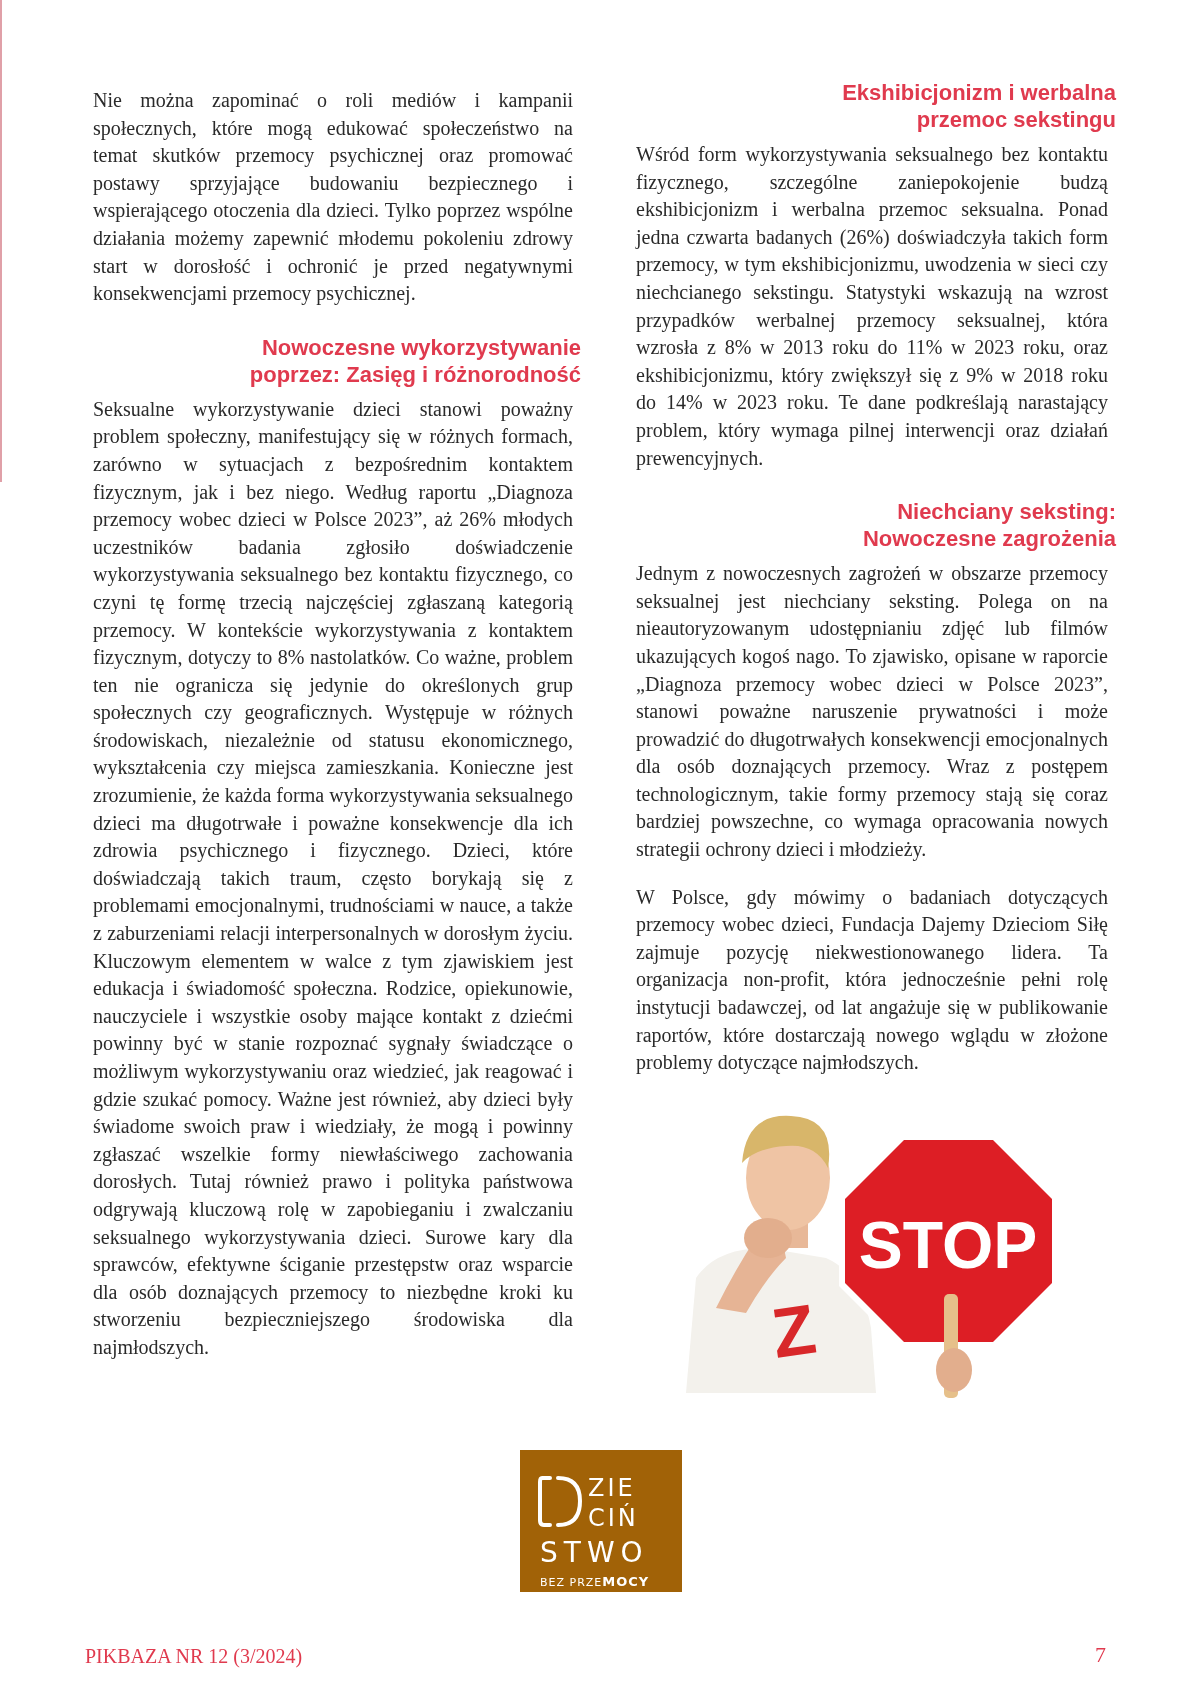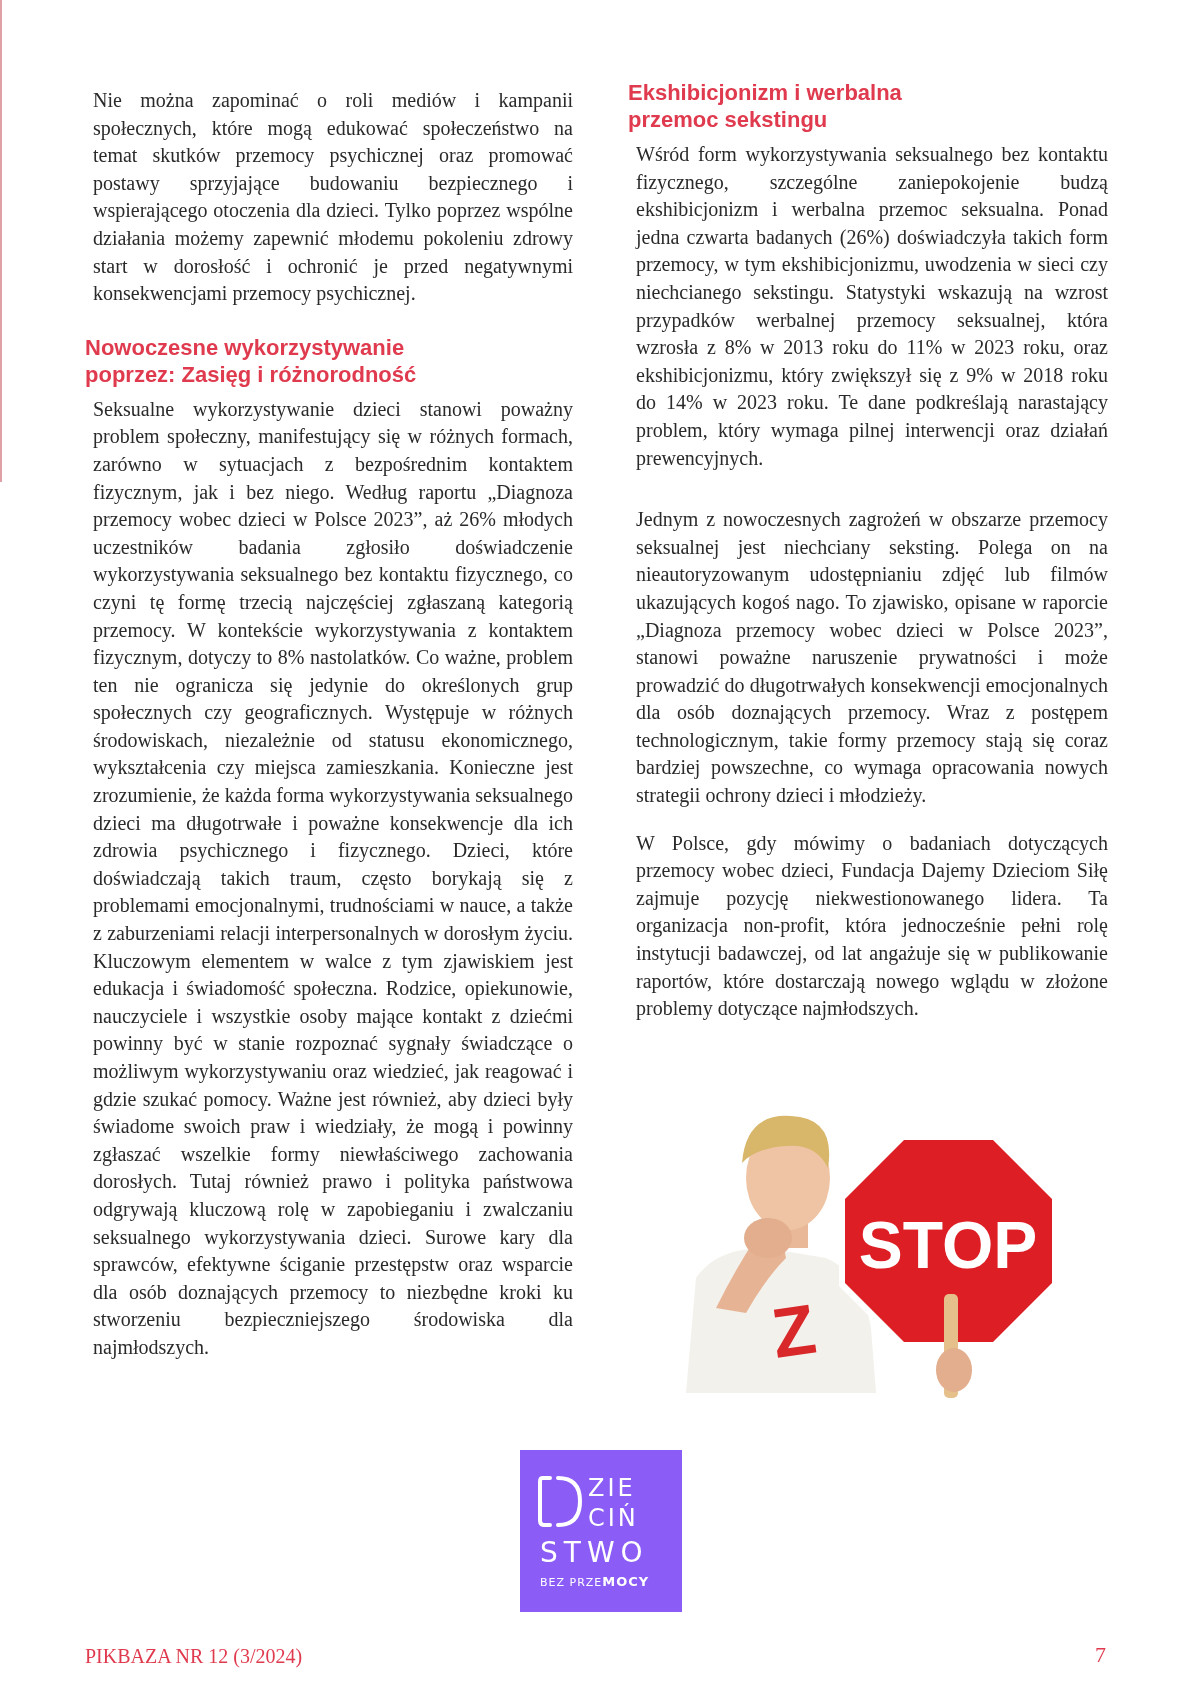--- a/index.html
+++ b/index.html
@@ -10,27 +10,27 @@
   .col-right { left: 628px; width: 488px; }
   .para {
     font-family: "Liberation Serif", "DejaVu Serif", serif;
     font-size: 20px; line-height: 27.6px; color: #2a2a2a;
     margin: 8px; text-align: justify; hyphens: manual;
   }
   .para + .para { margin-top: 20px; }
   .heading {
     font-family: "Liberation Sans", "DejaVu Sans", sans-serif;
     font-weight: bold; font-size: 22px; line-height: 27px;
-    color: #e03a4e; margin: 0;
+    color: #e03a4e; margin: 0; text-align: right;
   }
   .block-gap { height: 18px; }
   .photo { position: absolute; left: 676px; top: 1108px; width: 414px; height: 290px; }
   .logo {
-    position: absolute; left: 520px; top: 1450px; width: 162px; height: 162px;
-    background: #8b5cf6; color: #fff;
+    position: absolute; left: 520px; top: 1450px; width: 162px; height: 142px;
+    background: #a16207; color: #fff;
   }
   .footer-left {
     position: absolute; left: 85px; top: 1645px;
     font-family: "Liberation Serif", "DejaVu Serif", serif; font-size: 20px;
     color: #e03a4e;
   }
   .footer-right {
     position: absolute; left: 1095px; top: 1642px;
     font-family: "Liberation Serif", "DejaVu Serif", serif; font-size: 22px;
     color: #e03a4e;
@@ -51,20 +51,24 @@
   <p class="para">Seksualne wykorzystywanie dzieci stanowi poważny problem społeczny, manifestujący się w różnych formach, zarówno w sytuacjach z bezpośrednim kontaktem fizycznym, jak i bez niego. Według raportu „Diagnoza przemocy wobec dzieci w Polsce 2023”, aż 26% młodych uczestników badania zgłosiło doświadczenie wykorzystywania seksualnego bez kontaktu fizycznego, co czyni tę formę trzecią najczęściej zgłaszaną kategorią przemocy. W kontekście wykorzystywania z kontaktem fizycznym, dotyczy to 8% nastolatków. Co ważne, problem ten nie ogranicza się jedynie do określonych grup społecznych czy geograficznych. Występuje w różnych środowiskach, niezależnie od statusu ekonomicznego, wykształcenia czy miejsca zamieszkania. Konieczne jest zrozumienie, że każda forma wykorzystywania seksualnego dzieci ma długotrwałe i poważne konsekwencje dla ich zdrowia psychicznego i fizycznego. Dzieci, które doświadczają takich traum, często borykają się z problemami emocjonalnymi, trudnościami w nauce, a także z zaburzeniami relacji interpersonalnych w dorosłym życiu. Kluczowym elementem w walce z tym zjawiskiem jest edukacja i świadomość społeczna. Rodzice, opiekunowie, nauczyciele i wszystkie osoby mające kontakt z dziećmi powinny być w stanie rozpoznać sygnały świadczące o możliwym wykorzystywaniu oraz wiedzieć, jak reagować i gdzie szukać pomocy. Ważne jest również, aby dzieci były świadome swoich praw i wiedziały, że mogą i powinny zgłaszać wszelkie formy niewłaściwego zachowania dorosłych. Tutaj również prawo i polityka państwowa odgrywają kluczową rolę w zapobieganiu i zwalczaniu seksualnego wykorzystywania dzieci. Surowe kary dla sprawców, efektywne ściganie przestępstw oraz wsparcie dla osób doznających przemocy to niezbędne kroki ku stworzeniu bezpieczniejszego środowiska dla najmłodszych.</p>
 </div>
 
 <div class="col col-right">
   <h2 class="heading">
     <span>Ekshibicjonizm i werbalna</span><br>
     <span>przemoc sekstingu</span>
   </h2>
   <p class="para">Wśród form wykorzystywania seksualnego bez kontaktu fizycznego, szczególne zaniepokojenie budzą ekshibicjonizm i werbalna przemoc seksualna. Ponad jedna czwarta badanych (26%) doświadczyła takich form przemocy, w tym ekshibicjonizmu, uwodzenia w sieci czy niechcianego sekstingu. Statystyki wskazują na wzrost przypadków werbalnej przemocy seksualnej, która wzrosła z 8% w 2013 roku do 11% w 2023 roku, oraz ekshibicjonizmu, który zwiększył się z 9% w 2018 roku do 14% w 2023 roku. Te dane podkreślają narastający problem, który wymaga pilnej interwencji oraz działań prewencyjnych.</p>
   <div class="block-gap"></div>
+  <h2 class="heading">
+    <span>Niechciany seksting:</span><br>
+    <span>Nowoczesne zagrożenia</span>
+  </h2>
   <p class="para">Jednym z nowoczesnych zagrożeń w obszarze przemocy seksualnej jest niechciany seksting. Polega on na nieautoryzowanym udostępnianiu zdjęć lub filmów ukazujących kogoś nago. To zjawisko, opisane w raporcie „Diagnoza przemocy wobec dzieci w Polsce 2023”, stanowi poważne naruszenie prywatności i może prowadzić do długotrwałych konsekwencji emocjonalnych dla osób doznających przemocy. Wraz z postępem technologicznym, takie formy przemocy stają się coraz bardziej powszechne, co wymaga opracowania nowych strategii ochrony dzieci i młodzieży.</p>
   <p class="para">W Polsce, gdy mówimy o badaniach dotyczących przemocy wobec dzieci, Fundacja Dajemy Dzieciom Siłę zajmuje pozycję niekwestionowanego lidera. Ta organizacja non-profit, która jednocześnie pełni rolę instytucji badawczej, od lat angażuje się w publikowanie raportów, które dostarczają nowego wglądu w złożone problemy dotyczące najmłodszych.</p>
 </div>
 
 <div class="photo">
   <svg width="414" height="290" viewBox="0 0 414 290">
 
     <path d="M10 285 L20 170 Q40 140 90 140 L150 150 Q185 165 195 220 L200 285 Z" fill="#f3f1ec"></path>
 
     <text x="100" y="250" font-family="Liberation Sans, sans-serif" font-weight="bold" font-size="70" fill="#d8282a" transform="rotate(-8 100 250)">Z</text>

